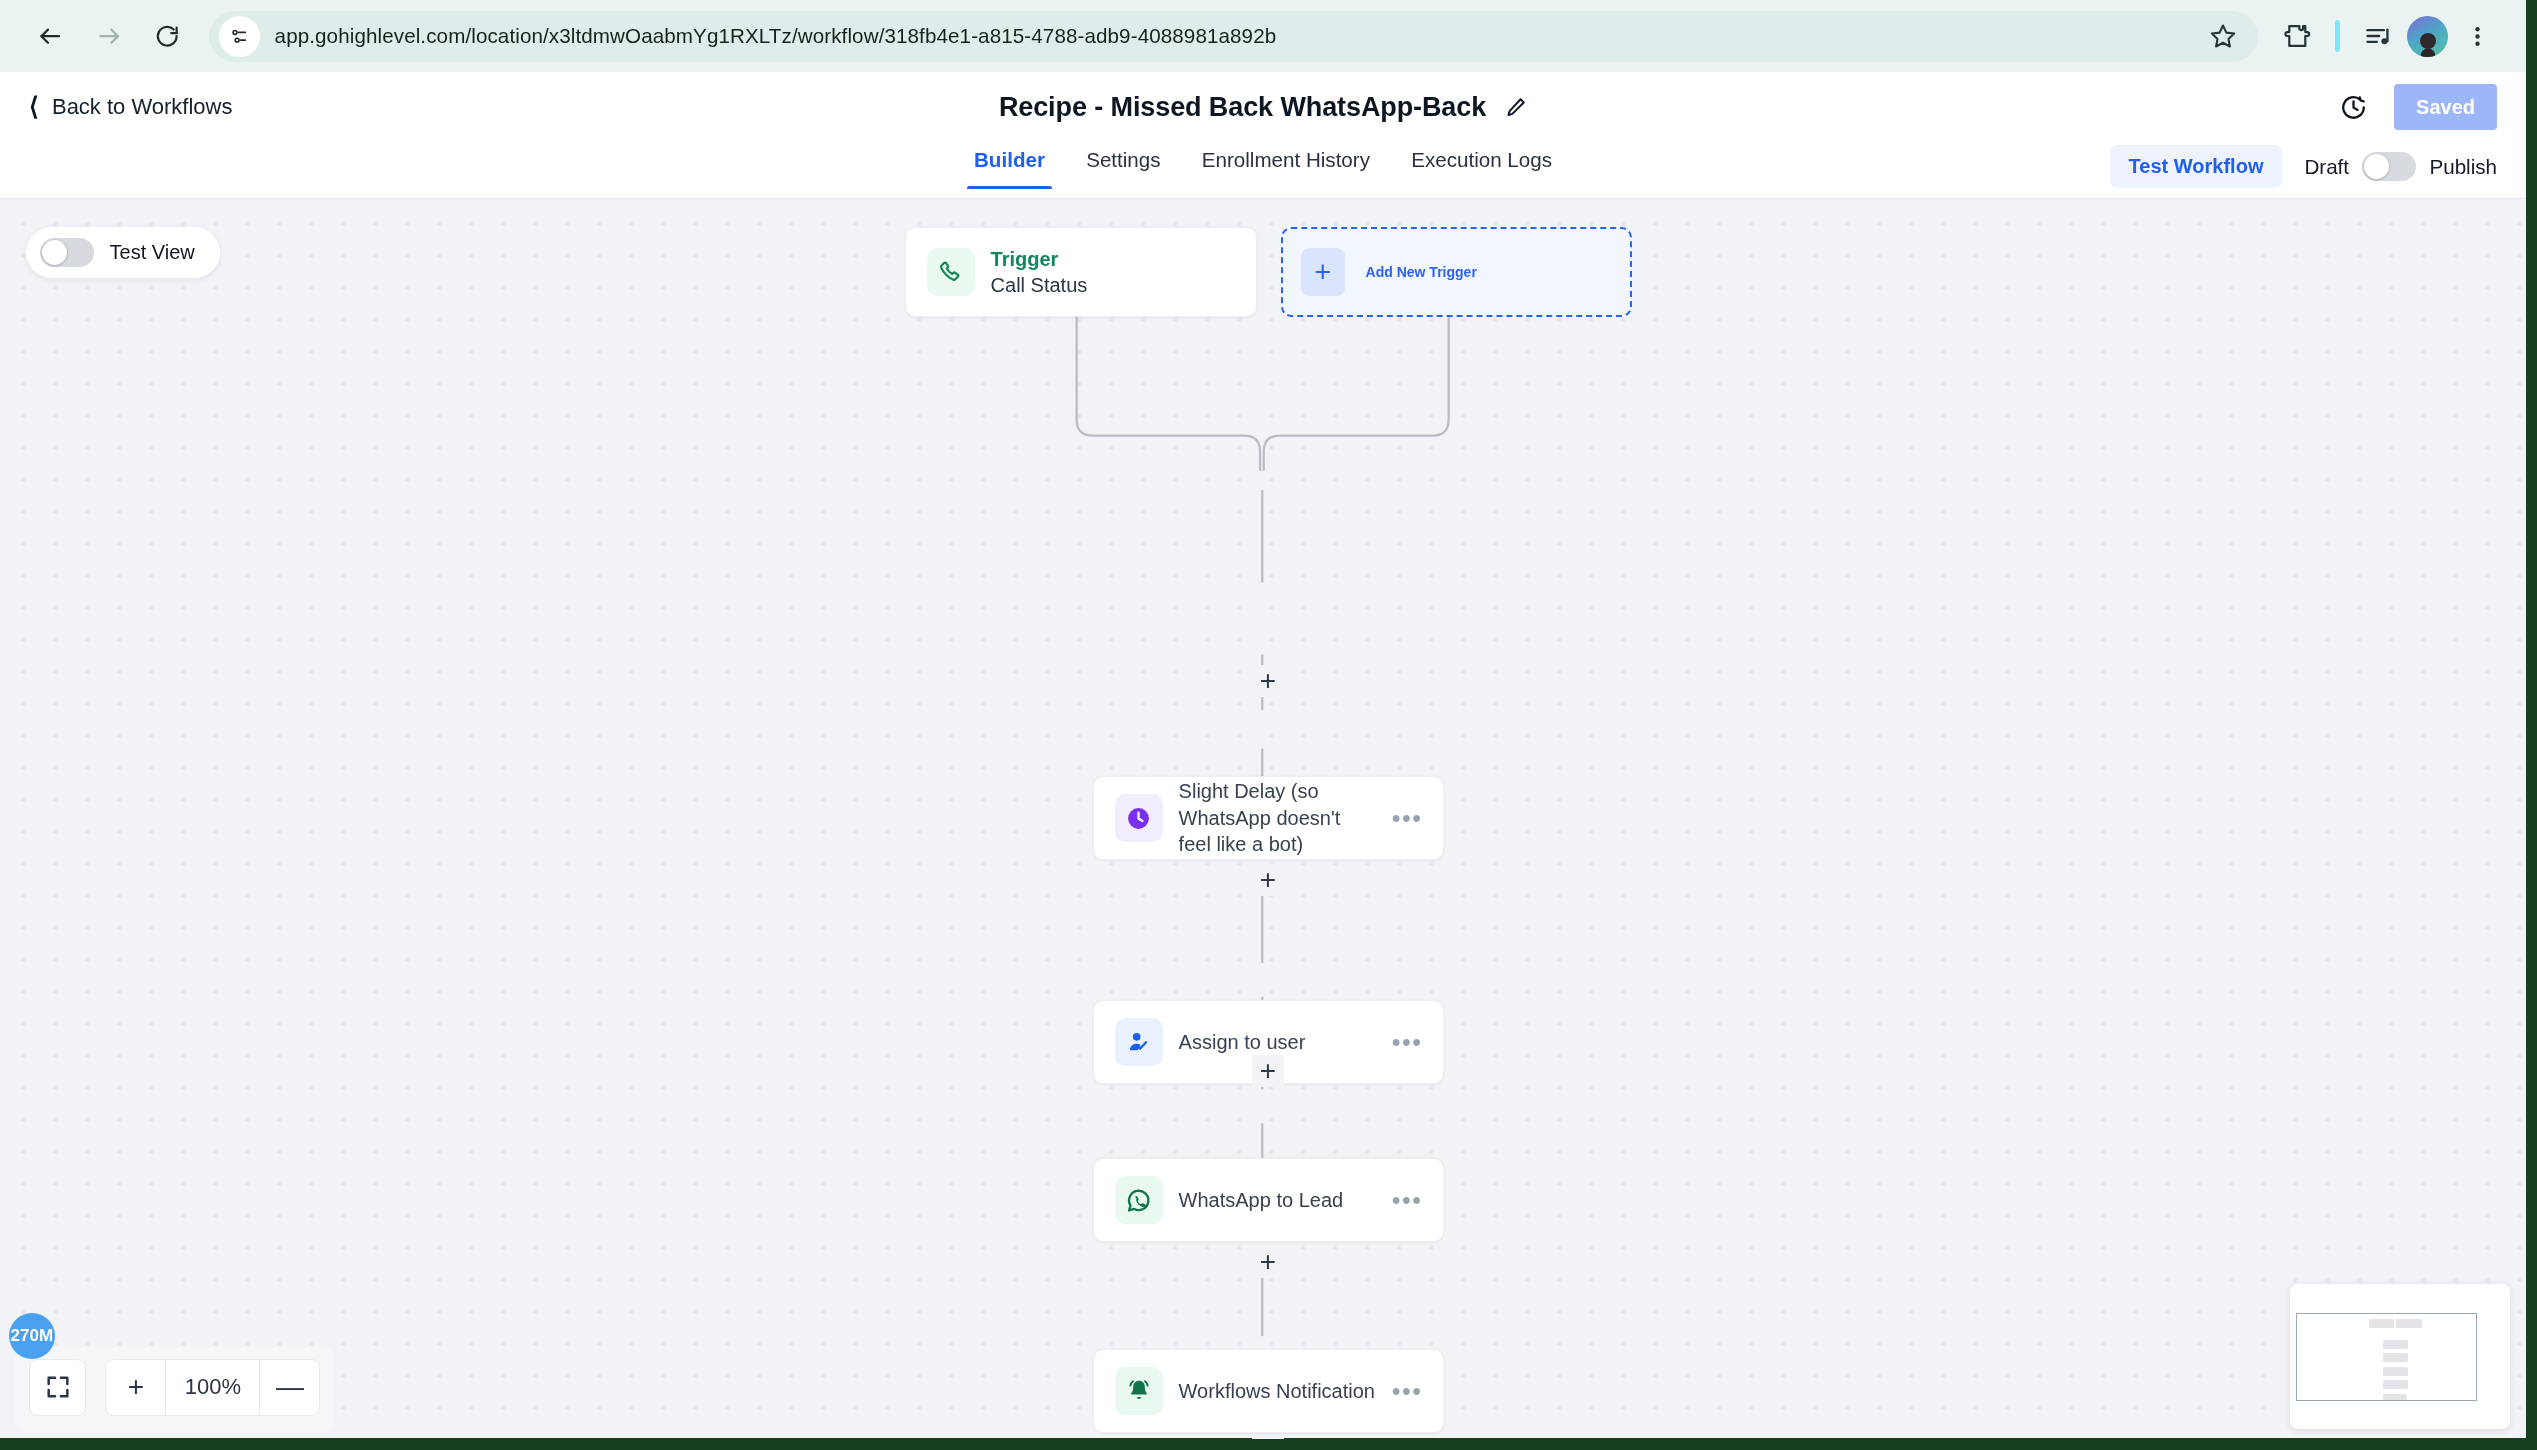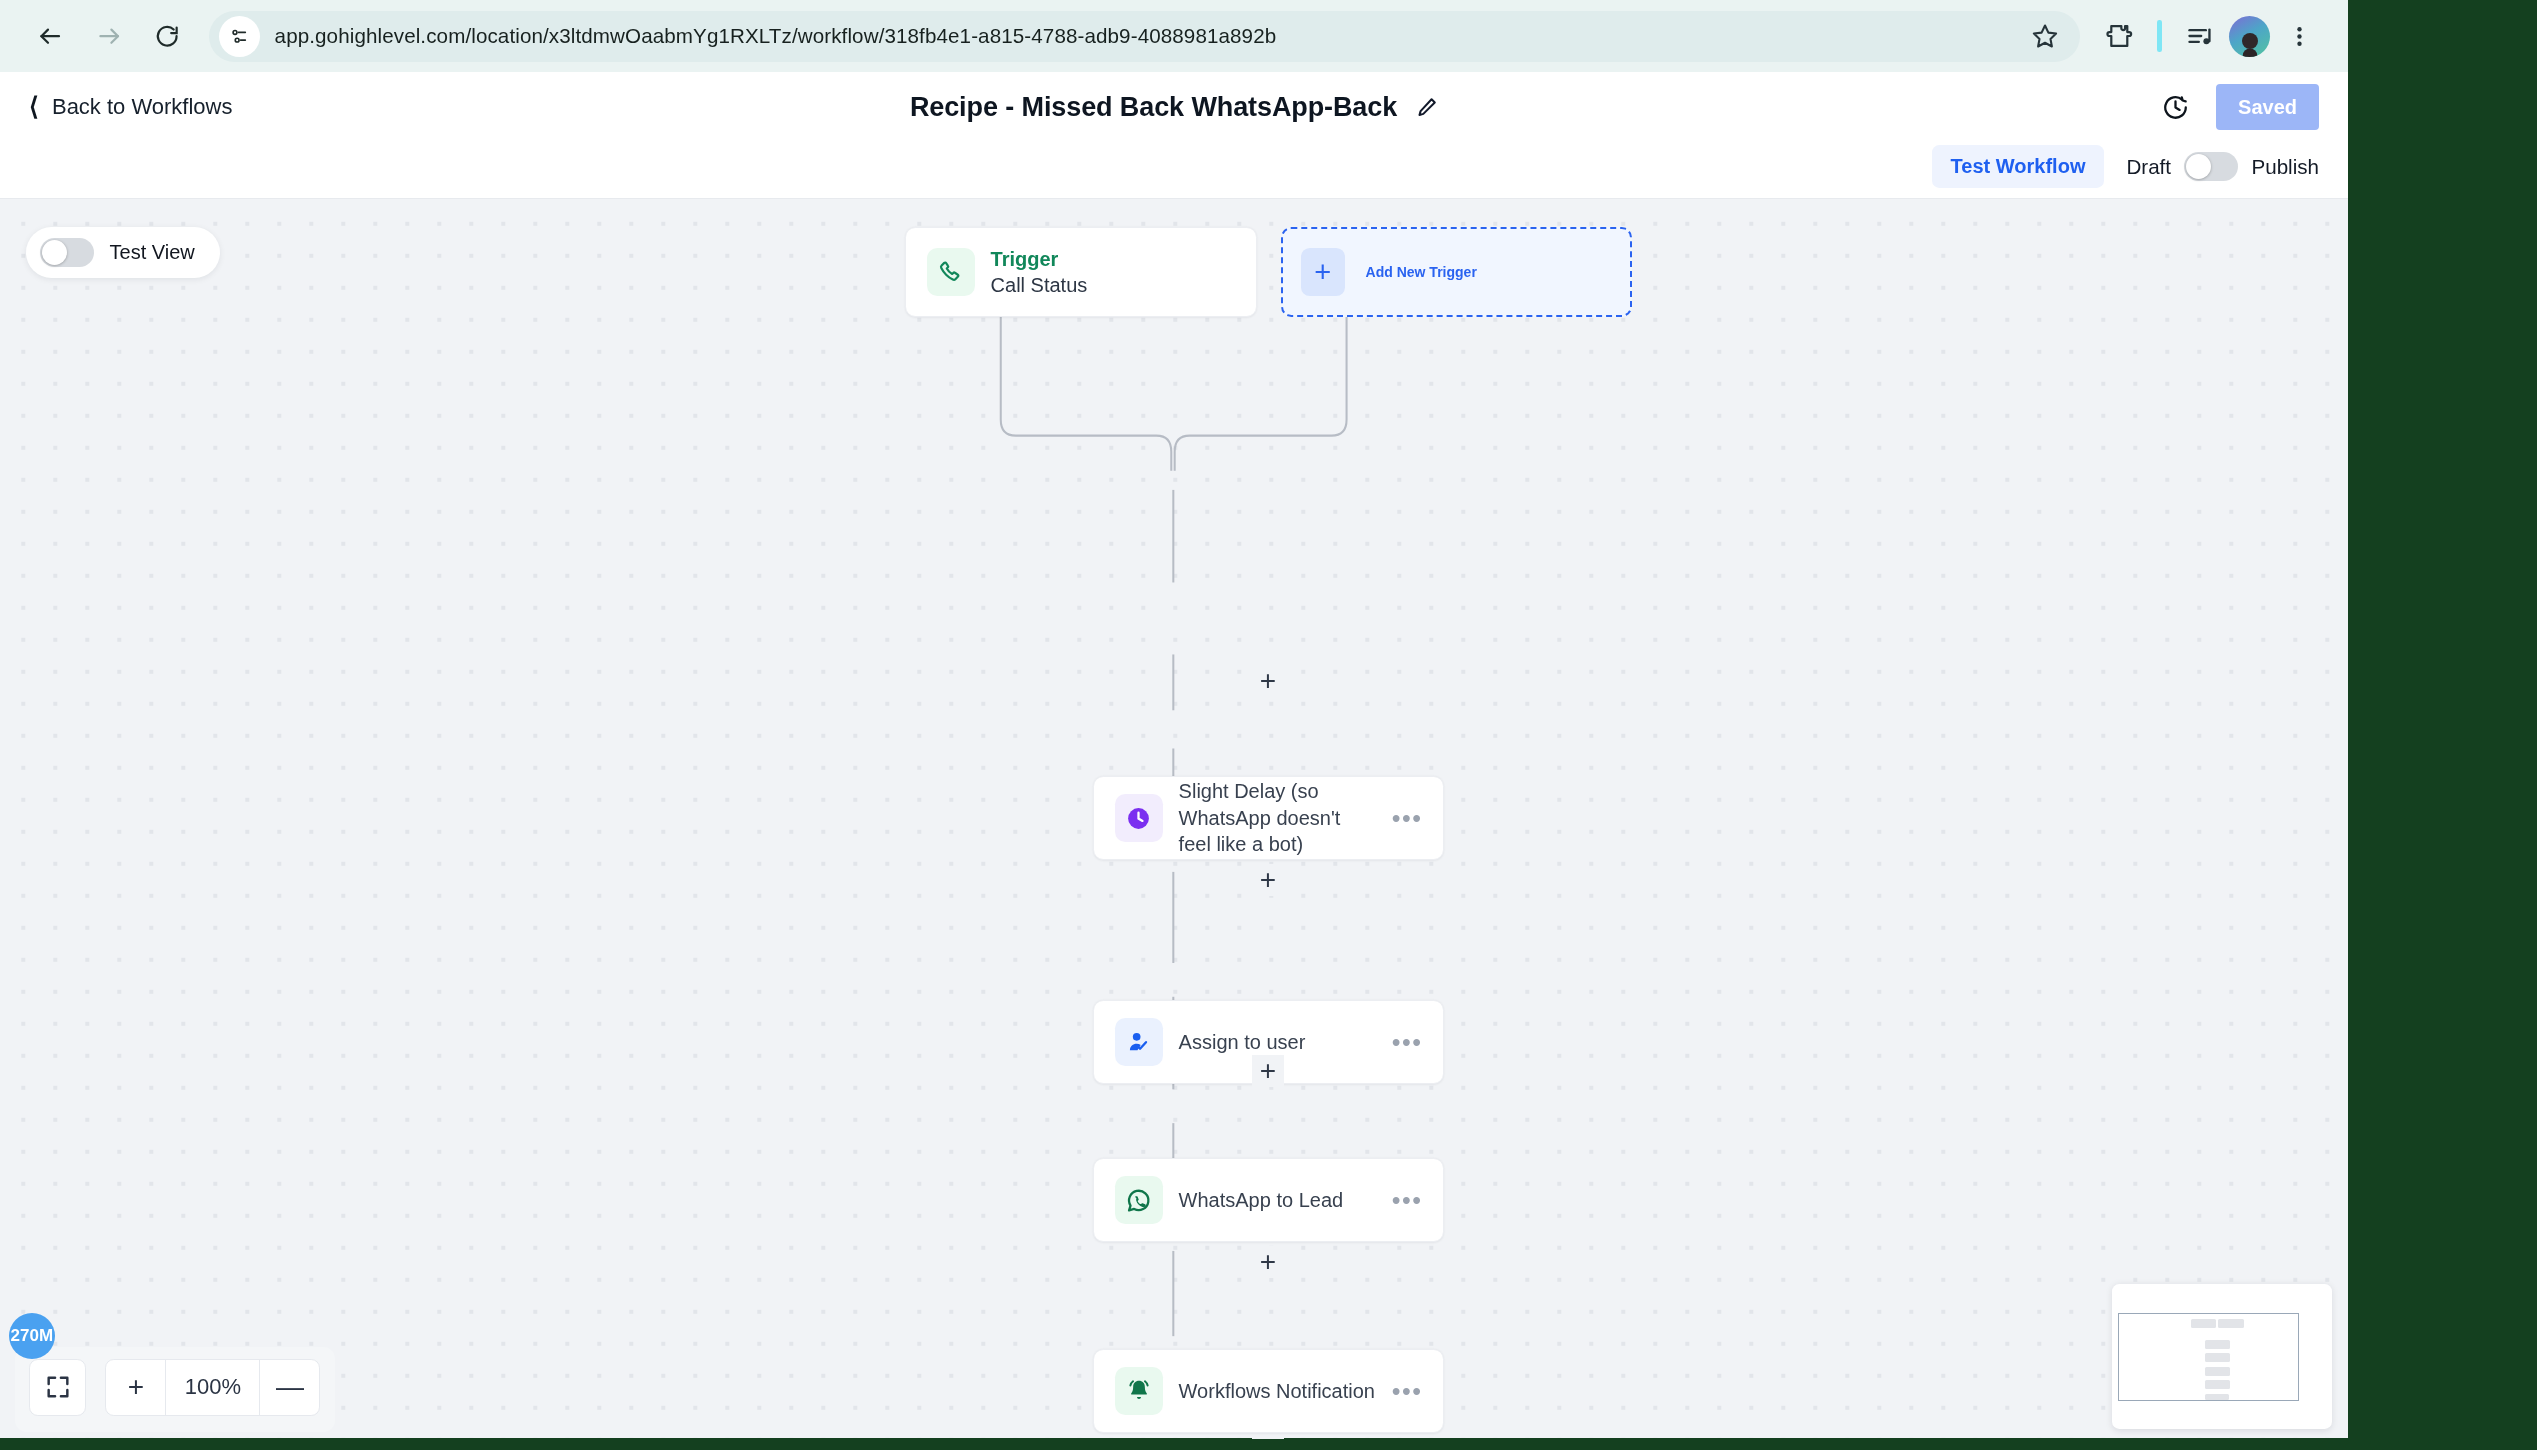--- a/index.html
+++ b/index.html
@@ -6,21 +6,21 @@
   html, body {
     width: 2538px; height: 1451px;
     font-family: "Liberation Sans", sans-serif;
     background: #14401f;
     overflow: hidden;
   }
 
   
   .browser {
     position: absolute; left: 0; top: 0;
-    width: 2348px; height: 1439px;
+    width: 2526px; height: 1439px;
     background: #eef5f4;
     border-radius: 0 0 0 0;
     overflow: hidden;
   }
   .toolbar {
     position: relative;
     height: 72px;
     background: #eaf3f2;
     display: flex; align-items: center;
     padding: 0 25px;
@@ -423,20 +423,26 @@
               <path d="M20.5 12a8.5 8.5 0 1 1-3.1-6.6"></path>
               <polyline points="17.2 3.6 17.9 6.2 20.4 6.9"></polyline>
               <polyline points="12 7 12 12 15.4 14"></polyline>
             </svg>
         </span>
         <button class="saved-btn">Saved</button>
       </div>
     </div>
 
     <div class="tabbar">
+      <div class="tabs">
+        <div class="tab active">Builder</div>
+        <div class="tab">Settings</div>
+        <div class="tab">Enrollment History</div>
+        <div class="tab">Execution Logs</div>
+      </div>
       <div class="tabbar-right">
         <button class="test-btn">Test Workflow</button>
         <div class="pub-group">
           <span class="pub-label">Draft</span>
           <div class="toggle">
               <div class="knob"></div>
             </div>
           <span class="pub-label">Publish</span>
         </div>
       </div>

